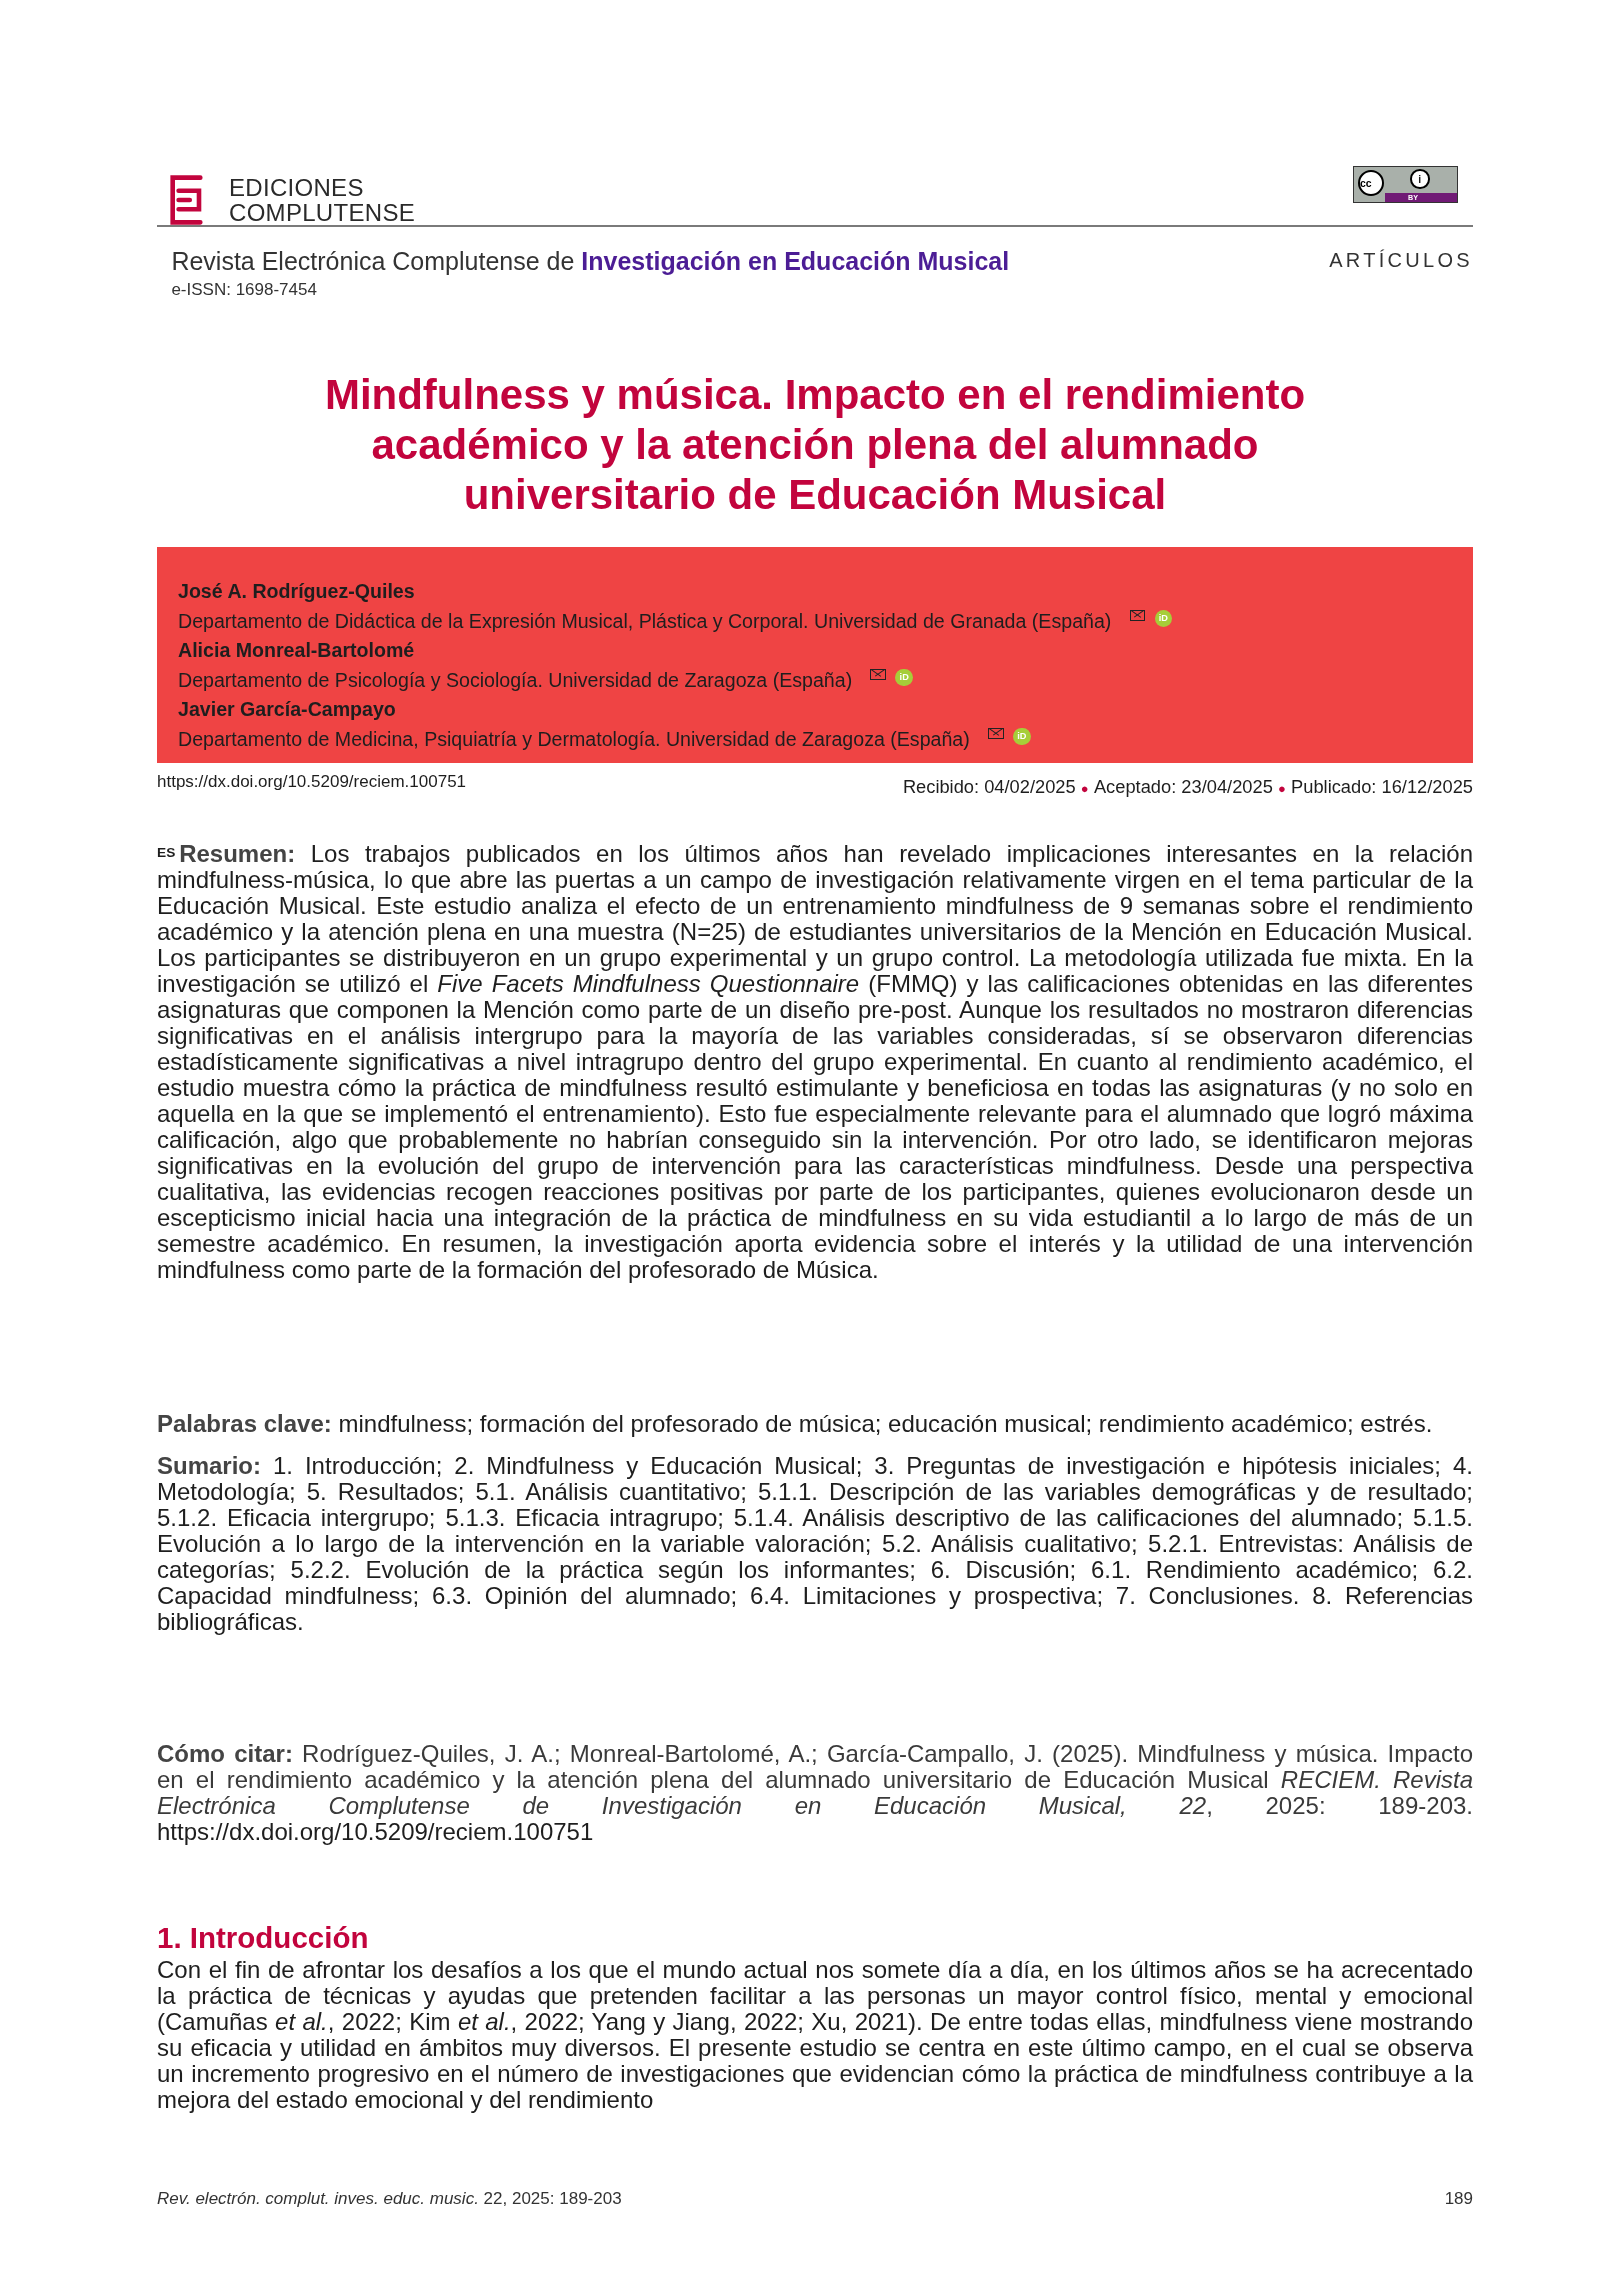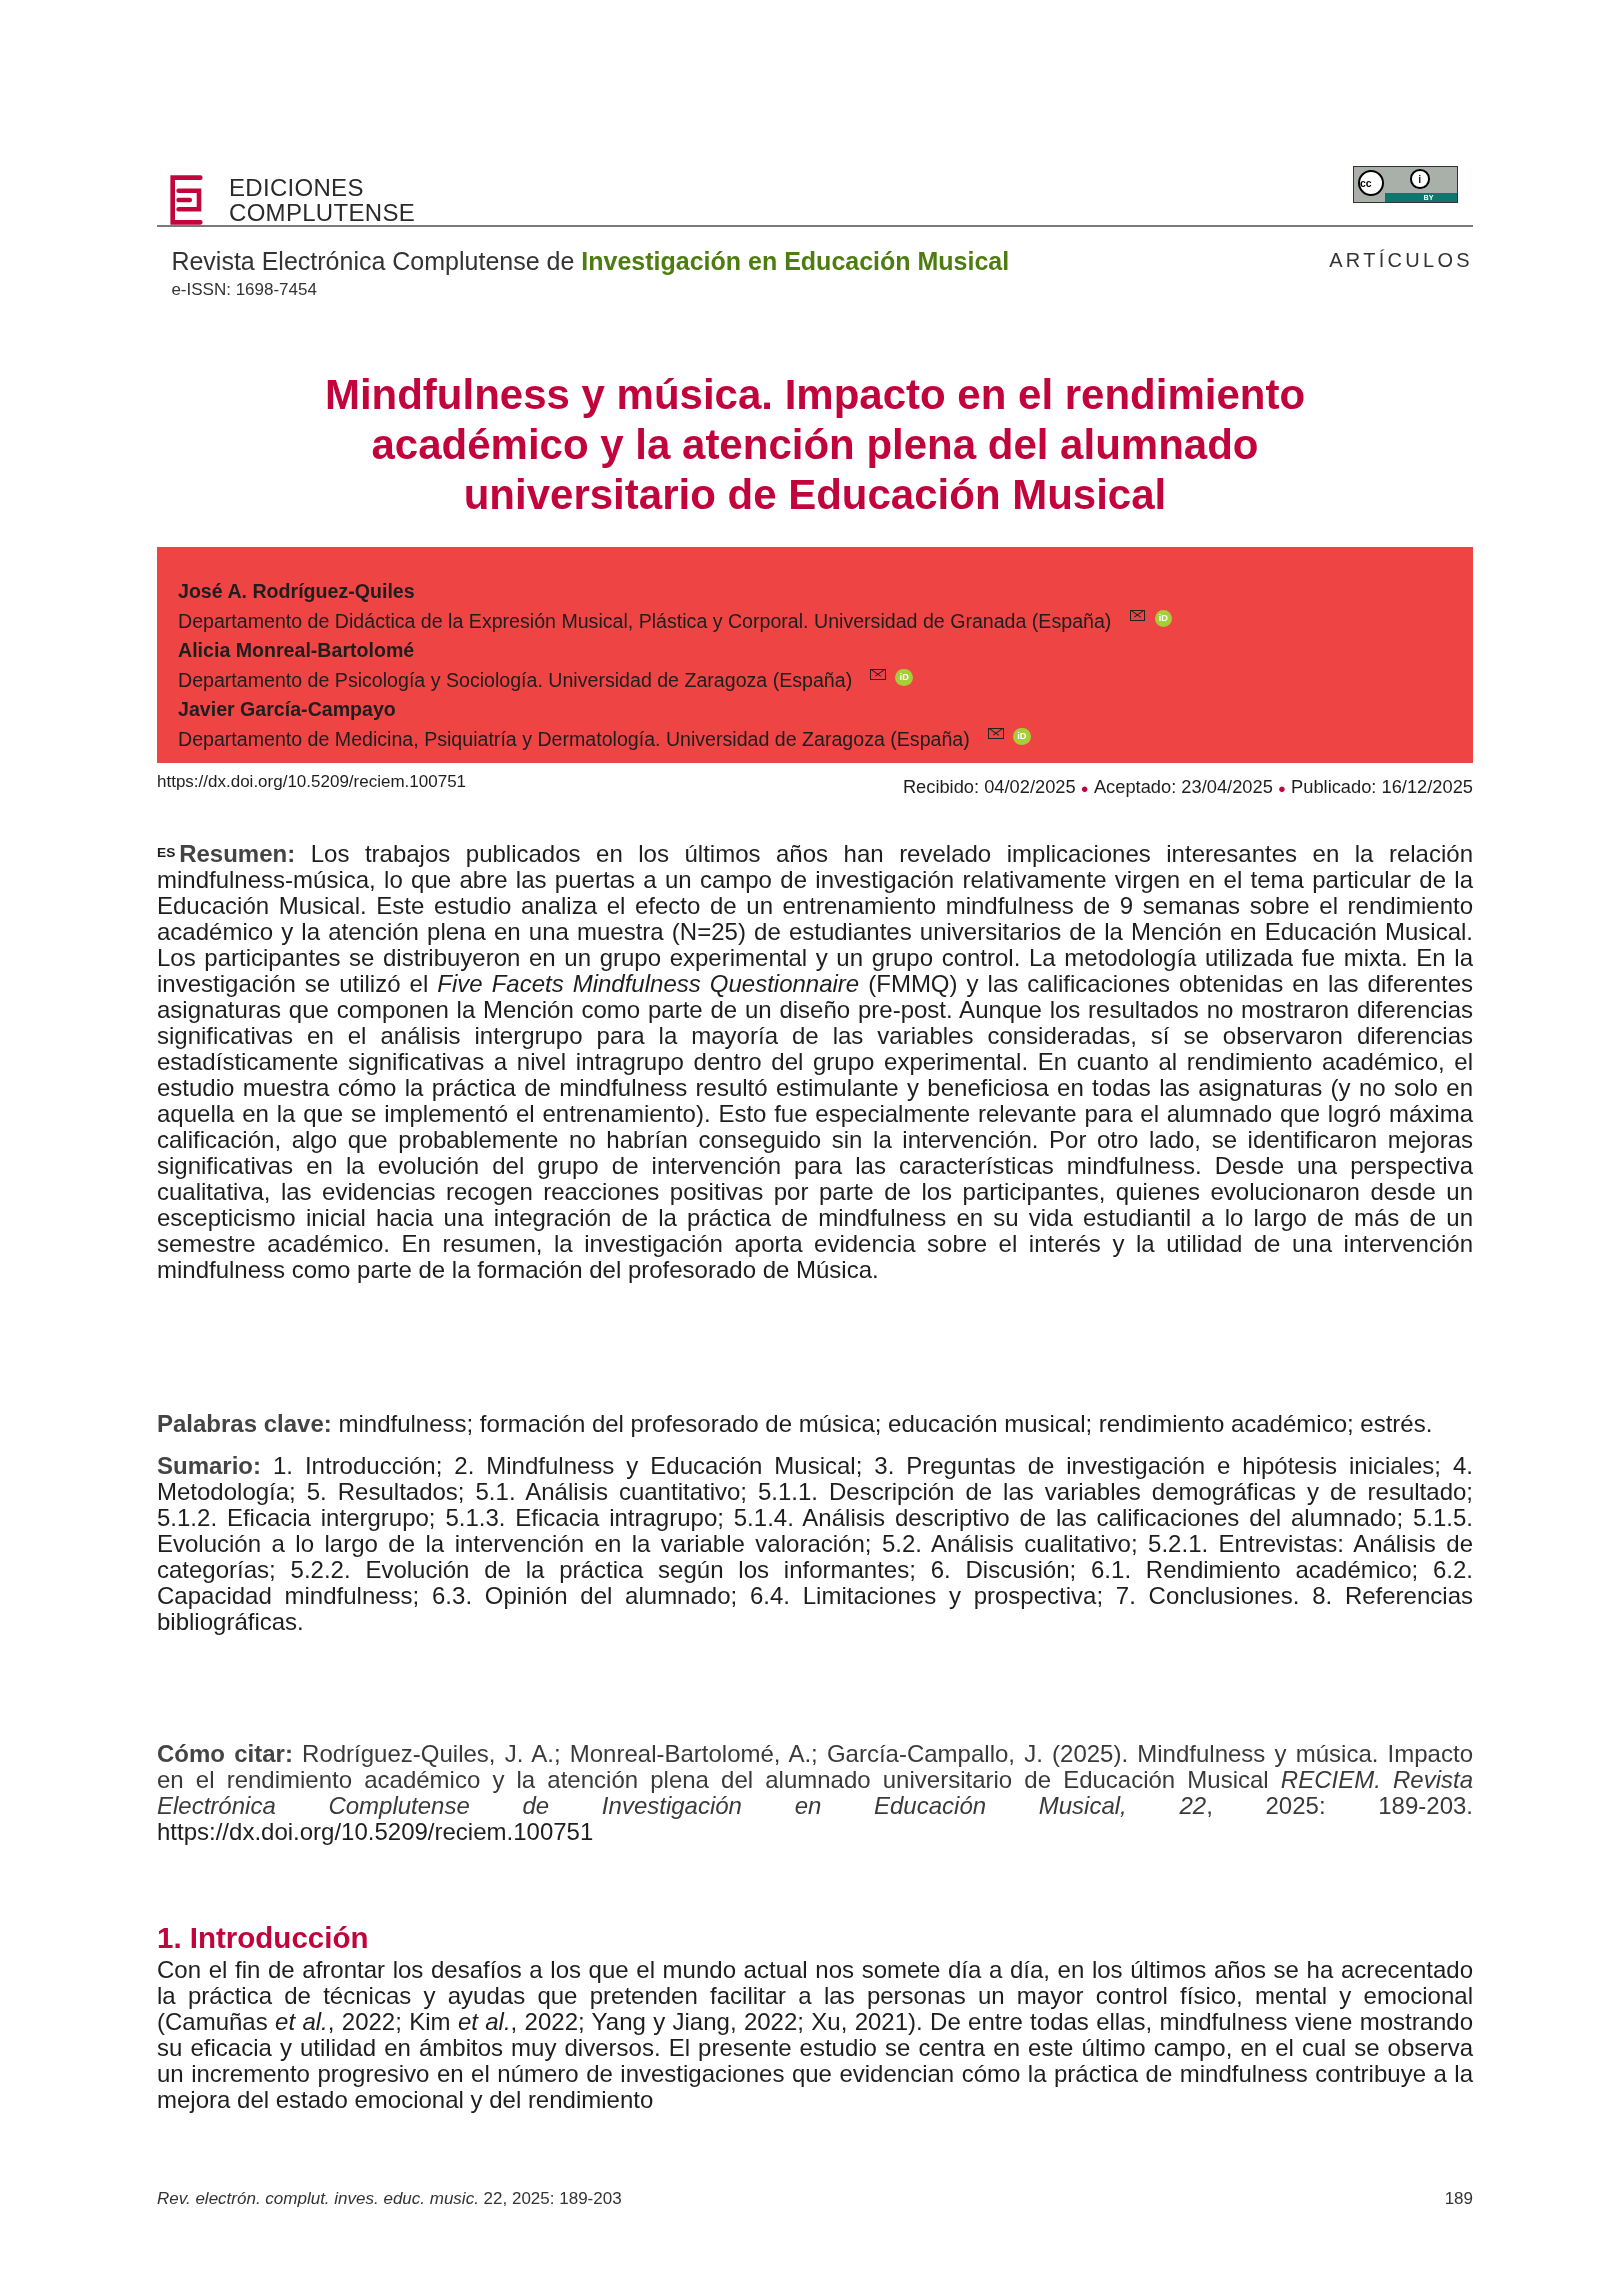--- a/index.html
+++ b/index.html
@@ -6,24 +6,24 @@
   body { width: 1623px; height: 2295px; position: relative; font-family: "Liberation Sans", sans-serif; color: #1e1e1e; overflow: hidden; }
   .page { position: absolute; left: 157px; top: 0; width: 1316px; }
 
   
   .publisher { position: absolute; left: 13px; top: 151px; display: flex; align-items: center; margin-top: 24px; }
   .pub-logo { width: 33px; height: 50px; margin-right: 26px; }
   .pub-name { font-size: 24px; line-height: 25px; color: #2a2a2a; letter-spacing: 0.3px; }
   .cc-badge { position: absolute; left: 1196px; top: 166px; width: 103px; height: 35px; background: #a9b0aa; border: 0.7px solid #333; overflow: hidden; }
   .cc-badge .cc-circle { position: absolute; left: 3.9px; top: 3.3px; width: 26px; height: 26px; border-radius: 50%; background: #fff; border: 2.6px solid #000; box-sizing: border-box; font: bold 10.5px "Liberation Sans", sans-serif; color: #000; display: flex; align-items: center; justify-content: flex-start; }
   .cc-badge .by-circle { position: absolute; left: 56px; top: 2px; width: 19.6px; height: 19.6px; border-radius: 50%; background: #fff; border: 2px solid #000; box-sizing: border-box; font: bold 10.5px "Liberation Sans", sans-serif; display:flex; align-items:center; justify-content:center; }
-  .cc-badge .by-bar { position: absolute; left: 31px; right: 0; bottom: 0; height: 9.2px; background: #0f766e; color: #fff; font: bold 7.2px "Liberation Sans", sans-serif; text-align: center; line-height: 9.2px; padding-left: 15px; }
+  .cc-badge .by-bar { position: absolute; left: 31px; right: 0; bottom: 0; height: 9.2px; background: #701a75; color: #fff; font: bold 7.2px "Liberation Sans", sans-serif; line-height: 9.2px; padding-left: 23px; }
   .header-rule { position: absolute; left: 0; top: 225px; width: 1316px; height: 2px; background: #7a7a7a; }
   .journal-line { position: absolute; left: 14.4px; top: 247px; font-size: 25px; color: #333; }
-  .journal-line b { color: #4d7c0f; }
+  .journal-line b { color: #4c1d95; }
   .issn { position: absolute; left: 14.4px; top: 280px; font-size: 17px; color: #333; }
   .section-tag { position: absolute; right: 0; top: 249px; font-size: 20px; letter-spacing: 3.3px; color: #333; }
 
   
   .title { position: absolute; left: 0; top: 370px; width: 1316px; text-align: center; font-weight: bold; font-size: 42px; line-height: 50px; color: #c2043d; }
 
   
   .authors { position: absolute; left: 0; top: 547px; width: 1316px; height: 216px; background: #ef4444; }
   .author { position: absolute; left: 21px; }
   .author-name { font-weight: bold; font-size: 19.6px; color: #1e1e1e; }

